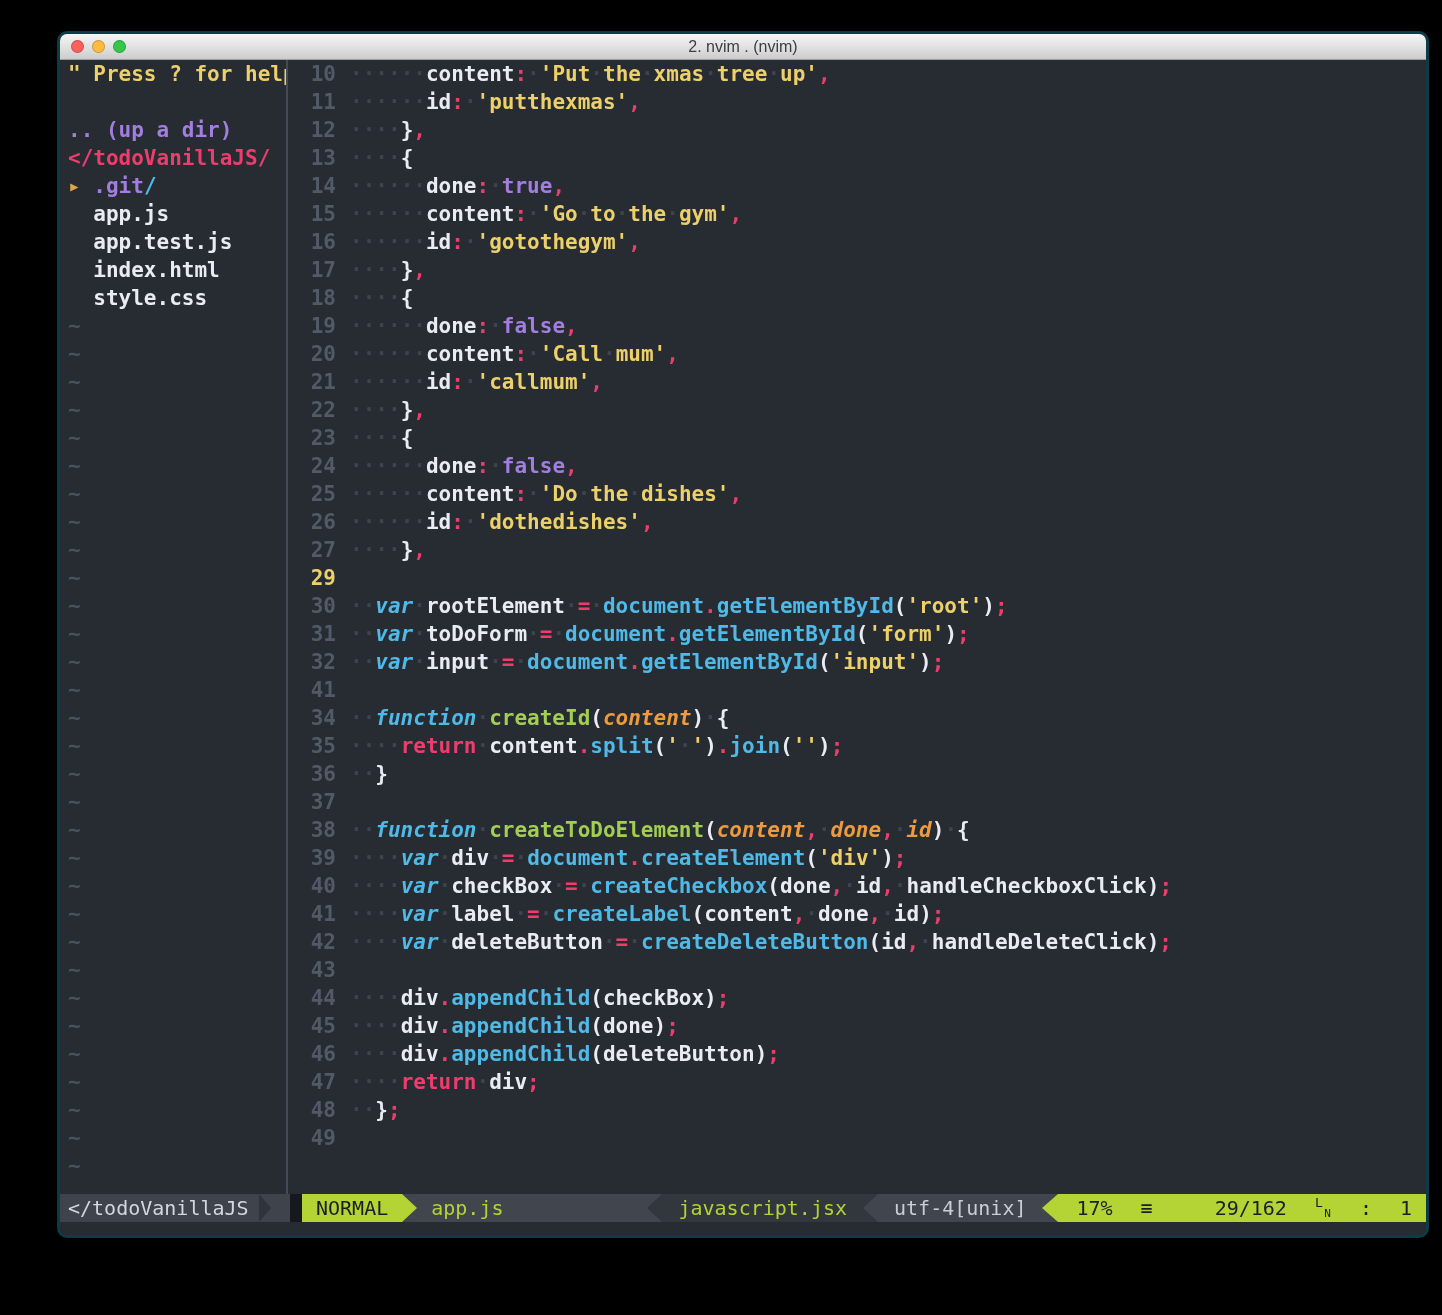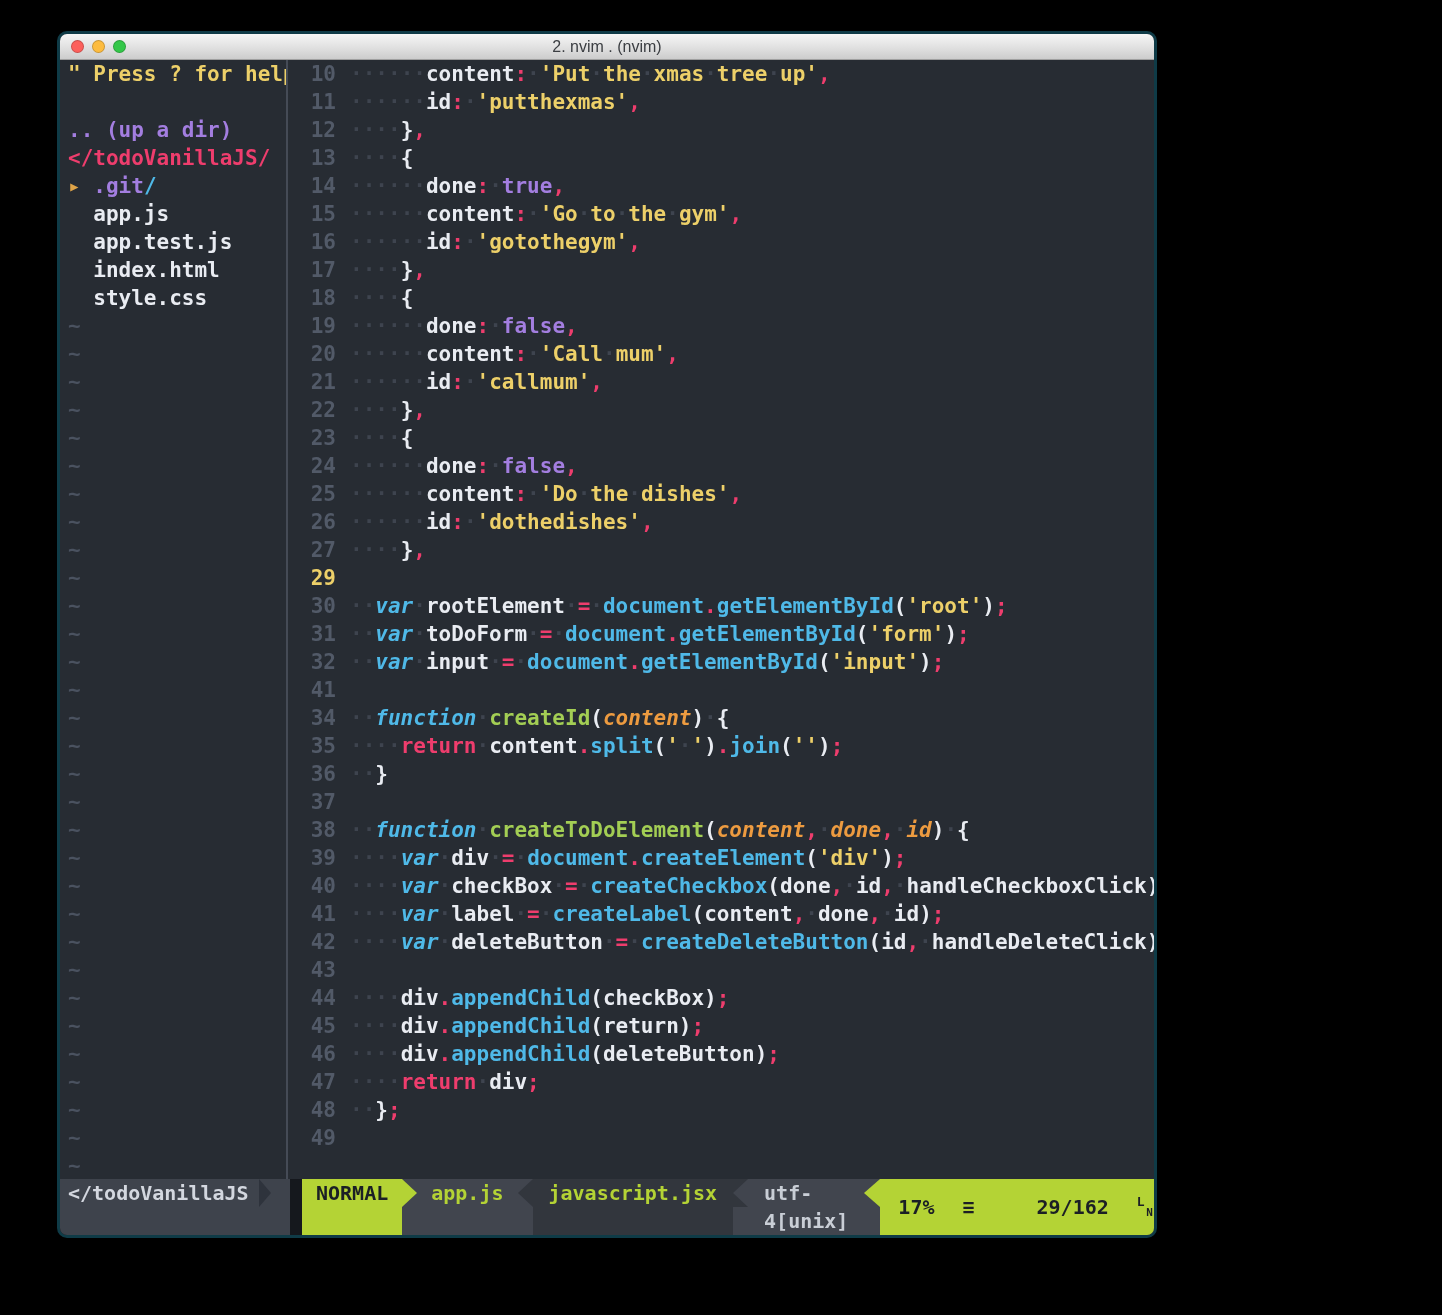--- a/index.html
+++ b/index.html
@@ -6,21 +6,21 @@
     --bg:#272c33; --fg:#e9ecf2; --red:#ee3d6d; --yellow:#edd069; --blue:#4fb9e8;
     --purple:#a37ee0; --green:#a3ce54; --orange:#ed9b40; --line-number:#525a68;
     --whitespace-dot:#3e444f; --lime:#b4d335; --seg-c:#41454e; --seg-x:#32363d;
     --statusline-gray:#3e434c; --gap-dark:#15181d; --tree-arrow:#dfa448;
     --border-teal:#0f3b47; --titlebar-text:#3b3e42; --mode-text:#1b1f25;
   }
   *{margin:0;padding:0;box-sizing:border-box}
   body{width:1442px;height:1315px;background:#000;overflow:hidden;
        font-family:"DejaVu Sans Mono",monospace}
   .screen{position:relative;width:1442px;height:1315px;background:#000}
-  .win{position:absolute;left:57px;top:31px;width:1100px;height:1207px;
+  .win{position:absolute;left:57px;top:31px;width:1372px;height:1207px;
        background:var(--bg);border:3px solid var(--border-teal);border-radius:10px;
        overflow:hidden;display:flex;flex-direction:column}
   
   .titlebar{height:26px;flex:0 0 26px;background:linear-gradient(180deg,#f6f6f6 0%,#dedede 60%,#cccccc 100%);
        border-bottom:1px solid #9f9f9f;display:flex;align-items:center;position:relative}
   .lights{display:flex;gap:8px;padding-left:11px}
   .light{width:13px;height:13px;border-radius:50%;border:1px solid rgba(0,0,0,.2)}
   .light.red{background:#fc605c}.light.yellow{background:#fdbc40}.light.green{background:#34c749}
   .title{position:absolute;left:0;right:0;text-align:center;
        font-family:"Liberation Sans",sans-serif;font-size:16px;color:var(--titlebar-text)}
@@ -34,21 +34,21 @@
   .crow{height:28px;display:flex;white-space:pre}
   .lnum{flex:0 0 48px;text-align:right;color:var(--line-number);margin-right:14px}
   .lnum.cur{color:var(--yellow)}
   .lcode{white-space:pre}
   .tk-w{color:var(--fg)} .tk-r{color:var(--red)} .tk-y{color:var(--yellow)}
   .tk-b{color:var(--blue)} .tk-bi{color:var(--blue);font-style:italic}
   .tk-g{color:var(--green)} .tk-oi{color:var(--orange);font-style:italic}
   .tk-p{color:var(--purple)} .tk-ar{color:var(--tree-arrow)}
   .sp{color:var(--whitespace-dot)}
   
-  .statusbar{flex:0 0 28px;display:flex;align-items:stretch;font-size:20px;font-weight:bold;line-height:28px;background:var(--gap-dark)}
+  .statusbar{flex:0 0 28px;display:flex;align-items:stretch;font-size:20px;font-weight:normal;line-height:28px;background:var(--gap-dark)}
   .sb-left{flex:0 0 230px;background:var(--statusline-gray);color:#d3d7df;padding-left:8px;white-space:pre;display:flex}
   .sb-left-sep{width:0;height:0;border-top:14px solid transparent;border-bottom:14px solid transparent;border-left:12px solid #2e333c;margin-left:10px}
   .sb-gap{flex:0 0 12px;background:var(--gap-dark)}
   .airline{flex:1 1 auto;display:flex;align-items:stretch;background:var(--seg-c)}
   .seg-mode{background:var(--lime);color:var(--mode-text);padding:0 14px}
   .arr-right-lime{width:0;height:0;border-top:14px solid transparent;border-bottom:14px solid transparent;border-left:15px solid var(--lime);background:var(--seg-c)}
   .seg-file{color:var(--lime);padding:0 14px;background:var(--seg-c)}
   .spacer{flex:1 1 auto}
   .arr-left-x{width:0;height:0;border-top:14px solid transparent;border-bottom:14px solid transparent;border-right:15px solid var(--seg-x);background:var(--seg-c)}
   .seg-ft{background:var(--seg-x);color:var(--lime);padding:0 16px}
@@ -108,21 +108,21 @@
           <div class="crow"><span class="lnum">35</span><span class="lcode"><span class="tk-w"><span class="sp">·</span><span class="sp">·</span><span class="sp">·</span><span class="sp">·</span></span><span class="tk-r">return</span><span class="tk-w"><span class="sp">·</span>content</span><span class="tk-r">.</span><span class="tk-b">split</span><span class="tk-w">(</span><span class="tk-y">'<span class="sp">·</span>'</span><span class="tk-w">)</span><span class="tk-r">.</span><span class="tk-b">join</span><span class="tk-w">(</span><span class="tk-y">''</span><span class="tk-w">)</span><span class="tk-r">;</span></span></div>
           <div class="crow"><span class="lnum">36</span><span class="lcode"><span class="tk-w"><span class="sp">·</span><span class="sp">·</span>}</span></span></div>
           <div class="crow"><span class="lnum">37</span><span class="lcode"></span></div>
           <div class="crow"><span class="lnum">38</span><span class="lcode"><span class="tk-w"><span class="sp">·</span><span class="sp">·</span></span><span class="tk-bi">function</span><span class="tk-w"><span class="sp">·</span></span><span class="tk-g">createToDoElement</span><span class="tk-w">(</span><span class="tk-oi">content</span><span class="tk-r">,</span><span class="tk-w"><span class="sp">·</span></span><span class="tk-oi">done</span><span class="tk-r">,</span><span class="tk-w"><span class="sp">·</span></span><span class="tk-oi">id</span><span class="tk-w">)<span class="sp">·</span>{</span></span></div>
           <div class="crow"><span class="lnum">39</span><span class="lcode"><span class="tk-w"><span class="sp">·</span><span class="sp">·</span><span class="sp">·</span><span class="sp">·</span></span><span class="tk-bi">var</span><span class="tk-w"><span class="sp">·</span>div<span class="sp">·</span></span><span class="tk-r">=</span><span class="tk-w"><span class="sp">·</span></span><span class="tk-b">document</span><span class="tk-r">.</span><span class="tk-b">createElement</span><span class="tk-w">(</span><span class="tk-y">'div'</span><span class="tk-w">)</span><span class="tk-r">;</span></span></div>
           <div class="crow"><span class="lnum">40</span><span class="lcode"><span class="tk-w"><span class="sp">·</span><span class="sp">·</span><span class="sp">·</span><span class="sp">·</span></span><span class="tk-bi">var</span><span class="tk-w"><span class="sp">·</span>checkBox<span class="sp">·</span></span><span class="tk-r">=</span><span class="tk-w"><span class="sp">·</span></span><span class="tk-b">createCheckbox</span><span class="tk-w">(done</span><span class="tk-r">,</span><span class="tk-w"><span class="sp">·</span>id</span><span class="tk-r">,</span><span class="tk-w"><span class="sp">·</span>handleCheckboxClick)</span><span class="tk-r">;</span></span></div>
           <div class="crow"><span class="lnum">41</span><span class="lcode"><span class="tk-w"><span class="sp">·</span><span class="sp">·</span><span class="sp">·</span><span class="sp">·</span></span><span class="tk-bi">var</span><span class="tk-w"><span class="sp">·</span>label<span class="sp">·</span></span><span class="tk-r">=</span><span class="tk-w"><span class="sp">·</span></span><span class="tk-b">createLabel</span><span class="tk-w">(content</span><span class="tk-r">,</span><span class="tk-w"><span class="sp">·</span>done</span><span class="tk-r">,</span><span class="tk-w"><span class="sp">·</span>id)</span><span class="tk-r">;</span></span></div>
           <div class="crow"><span class="lnum">42</span><span class="lcode"><span class="tk-w"><span class="sp">·</span><span class="sp">·</span><span class="sp">·</span><span class="sp">·</span></span><span class="tk-bi">var</span><span class="tk-w"><span class="sp">·</span>deleteButton<span class="sp">·</span></span><span class="tk-r">=</span><span class="tk-w"><span class="sp">·</span></span><span class="tk-b">createDeleteButton</span><span class="tk-w">(id</span><span class="tk-r">,</span><span class="tk-w"><span class="sp">·</span>handleDeleteClick)</span><span class="tk-r">;</span></span></div>
           <div class="crow"><span class="lnum">43</span><span class="lcode"></span></div>
           <div class="crow"><span class="lnum">44</span><span class="lcode"><span class="tk-w"><span class="sp">·</span><span class="sp">·</span><span class="sp">·</span><span class="sp">·</span>div</span><span class="tk-r">.</span><span class="tk-b">appendChild</span><span class="tk-w">(checkBox)</span><span class="tk-r">;</span></span></div>
-          <div class="crow"><span class="lnum">45</span><span class="lcode"><span class="tk-w"><span class="sp">·</span><span class="sp">·</span><span class="sp">·</span><span class="sp">·</span>div</span><span class="tk-r">.</span><span class="tk-b">appendChild</span><span class="tk-w">(return)</span><span class="tk-r">;</span></span></div>
+          <div class="crow"><span class="lnum">45</span><span class="lcode"><span class="tk-w"><span class="sp">·</span><span class="sp">·</span><span class="sp">·</span><span class="sp">·</span>div</span><span class="tk-r">.</span><span class="tk-b">appendChild</span><span class="tk-w">(done)</span><span class="tk-r">;</span></span></div>
           <div class="crow"><span class="lnum">46</span><span class="lcode"><span class="tk-w"><span class="sp">·</span><span class="sp">·</span><span class="sp">·</span><span class="sp">·</span>div</span><span class="tk-r">.</span><span class="tk-b">appendChild</span><span class="tk-w">(deleteButton)</span><span class="tk-r">;</span></span></div>
           <div class="crow"><span class="lnum">47</span><span class="lcode"><span class="tk-w"><span class="sp">·</span><span class="sp">·</span><span class="sp">·</span><span class="sp">·</span></span><span class="tk-r">return</span><span class="tk-w"><span class="sp">·</span>div</span><span class="tk-r">;</span></span></div>
           <div class="crow"><span class="lnum">48</span><span class="lcode"><span class="tk-w"><span class="sp">·</span><span class="sp">·</span>}</span><span class="tk-r">;</span></span></div>
           <div class="crow"><span class="lnum">49</span><span class="lcode"></span></div>
         </div>
     </div>
 
     <div class="statusbar">
       <div class="sb-left"><span>&lt;/todoVanillaJS</span><span class="sb-left-sep"></span></div>
       <div class="sb-gap"></div>

